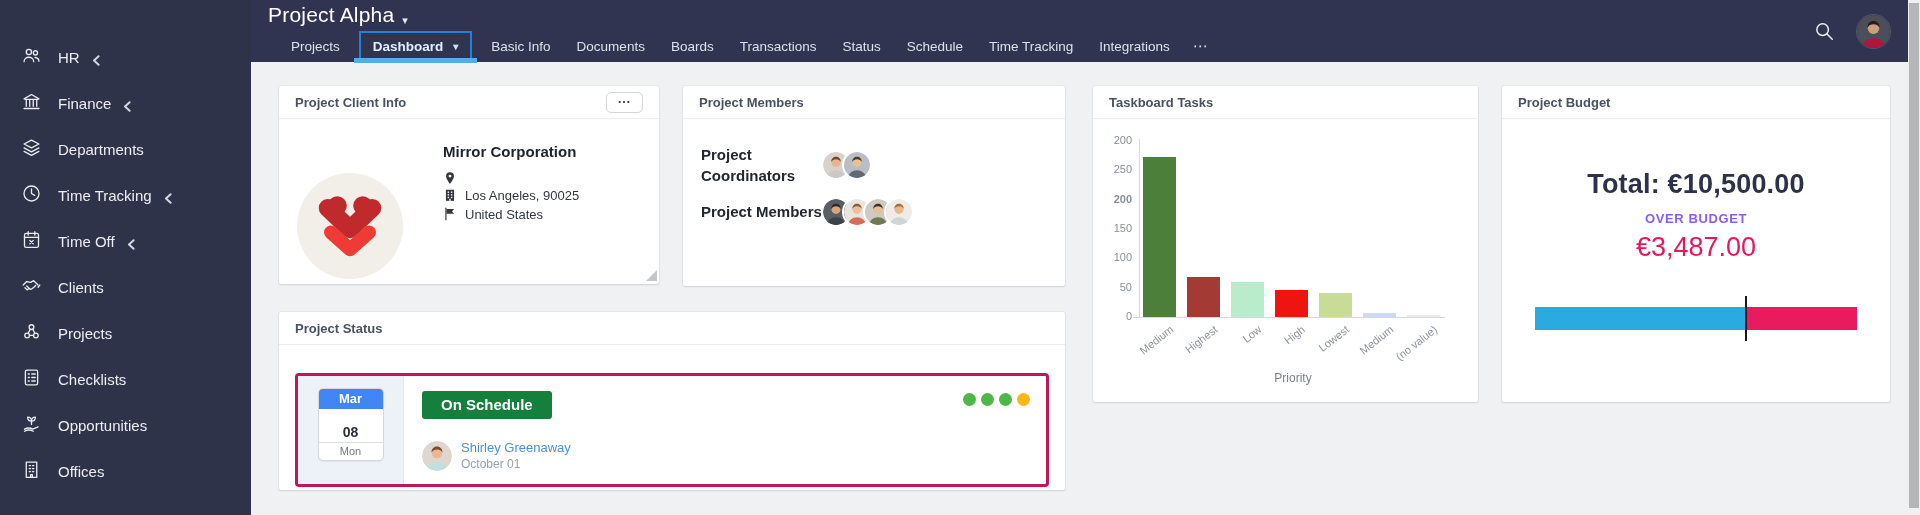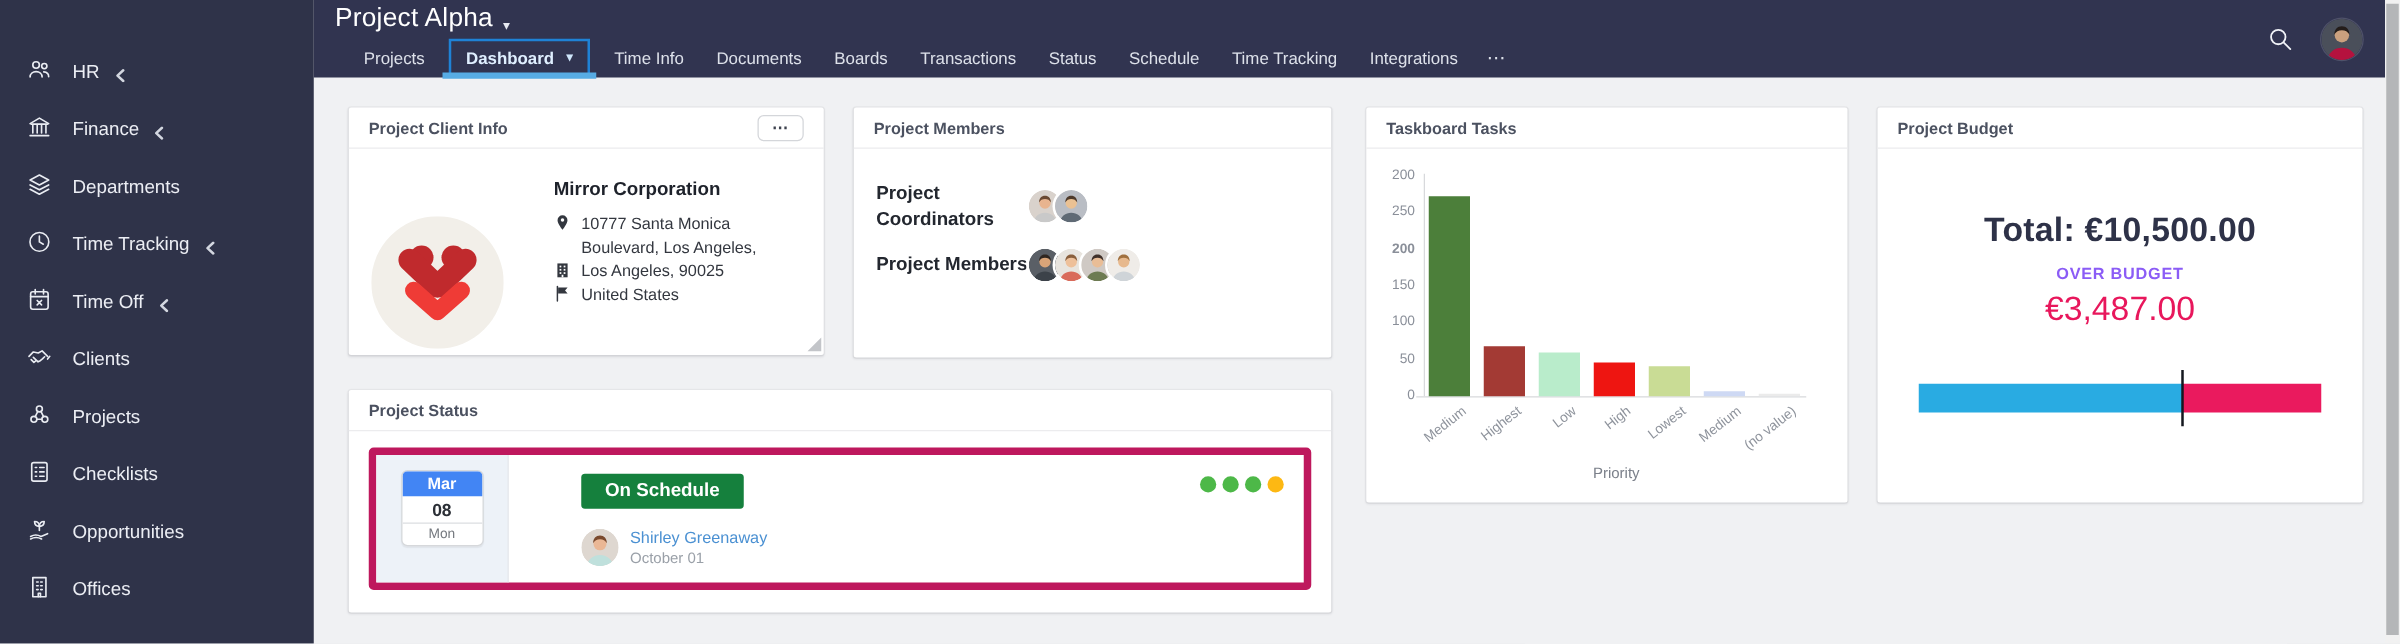--- a/index.html
+++ b/index.html
@@ -79,25 +79,25 @@
   .budget-body { text-align:center; }
   .budget-total { margin-top:50px; font-size:27px; font-weight:700; color:#2e3248; letter-spacing:.2px; }
   .budget-overlabel { margin-top:11px; font-size:13px; font-weight:600; color:#8b5cf6; letter-spacing:.6px; }
   .budget-overamount { margin-top:6px; font-size:27px; font-weight:400; color:#e8175c; }
   .budget-bar-wrap { position:relative; margin:44px auto 0; width:322px; height:23px; }
   .budget-bar-blue { position:absolute; left:0; top:0; bottom:0; background:#29abe2; }
   .budget-bar-pink { position:absolute; right:0; top:0; bottom:0; background:#ea1a5e; }
   .budget-marker { position:absolute; top:-11px; bottom:-11px; width:2px; background:#15181f; }
 
   #card-status { left:28px; top:250px; width:786px; height:178px; }
-  .status-row { position:relative; margin:13px 16px; height:114px; border:6px solid #be185d; border-radius:4px; display:flex; overflow:hidden; background:#fff;gap:40px; }
+  .status-row { position:relative; margin:28px 16px; height:114px; border:3px solid #be185d; border-radius:4px; display:flex; overflow:hidden; background:#fff; }
   .status-date-col { width:106px; background:#edf2f8; border-right:1px solid #e6e8eb; display:flex; align-items:flex-start; justify-content:center; }
   .mini-cal { margin-top:12px; width:66px; border:1px solid #d6d8db; border-radius:5px; background:#fff; overflow:hidden; box-shadow:0 1px 1px rgba(0,0,0,.06); }
   .mini-cal-month { background:#4285f4; color:#fff; font-size:13px; font-weight:700; text-align:center; padding:2px 0 3px; }
-  .mini-cal-day { font-size:14px; font-weight:600; color:#2b2f36; text-align:center; padding:3px 0 2px; border-bottom:1px solid #dcdee1; }
+  .mini-cal-day { font-size:14px; font-weight:600; color:#2b2f36; text-align:center; padding:15px 0 2px; border-bottom:1px solid #dcdee1; }
   .mini-cal-wd { font-size:11px; color:#75797f; text-align:center; padding:2px 0 3px; }
   .status-main { position:relative; flex:1; }
   .status-badge { position:absolute; left:18px; top:15px; background:#15803d; color:#fff; font-size:15px; font-weight:700; padding:5px 19px 6px; border-radius:3px; }
   .status-dots { position:absolute; right:16px; top:17px; display:flex; gap:5px; }
   .status-dot { width:13px; height:13px; border-radius:50%; }
   .status-author { position:absolute; left:18px; bottom:13px; display:flex; align-items:center; }
   .author-avatar { width:30px; height:30px; border-radius:50%; overflow:hidden; flex:0 0 auto; }
   .author-avatar svg { display:block; width:30px; height:30px; }
   .author-texts { margin-left:9px; }
   .author-name { font-size:13px; color:#4a90d2; cursor:pointer; }
@@ -249,21 +249,21 @@
     </div>
     <div class="tabs" id="tab-bar">
         <div class="tab">
           <span>Projects</span>
         </div>
         <div class="tab tab-active">
           <span>Dashboard</span>
           <span class="tab-caret">▾</span>
         </div>
         <div class="tab">
-          <span>Time Info</span>
+          <span>Basic Info</span>
         </div>
         <div class="tab">
           <span>Documents</span>
         </div>
         <div class="tab">
           <span>Boards</span>
         </div>
         <div class="tab">
           <span>Transactions</span>
         </div>
@@ -327,24 +327,20 @@
         </div>
         <div class="client-info">
           <div class="client-company">Mirror Corporation</div>
           <div class="addr-row">
             <span class="addr-icon">
               <svg viewBox="0 0 24 24">
                   <path d="M12 2a6.8 6.8 0 0 0-6.8 6.8C5.2 13.4 12 22 12 22s6.8-8.6 6.8-13.2A6.8 6.8 0 0 0 12 2z" fill="#33373f"></path>
                   <circle cx="12" cy="8.7" r="2.4" fill="#fff"></circle>
                 </svg>
             </span>
-            <div>
-              <div>10777 Santa Monica</div>
-              <div>Boulevard, Los Angeles,</div>
-            </div>
           </div>
           <div class="addr-row">
             <span class="addr-icon">
               <svg viewBox="0 0 24 24">
                   <rect x="5" y="3" width="14" height="19" fill="#33373f"></rect>
                   <g fill="#fff">
                     <rect x="8" y="6" width="2.4" height="2.4"></rect>
                     <rect x="13.6" y="6" width="2.4" height="2.4"></rect>
                     <rect x="8" y="10.5" width="2.4" height="2.4"></rect>
                     <rect x="13.6" y="10.5" width="2.4" height="2.4"></rect>

